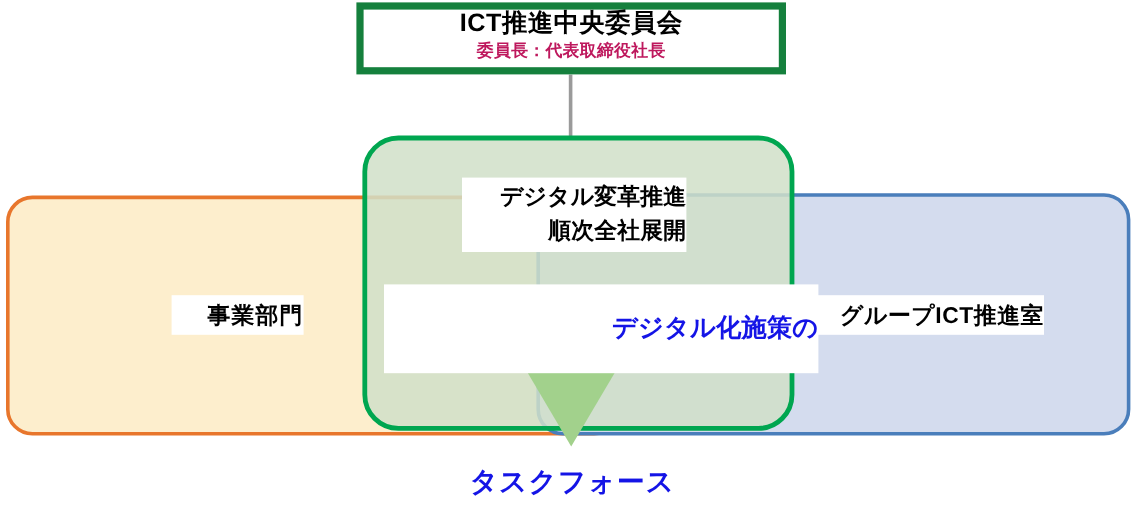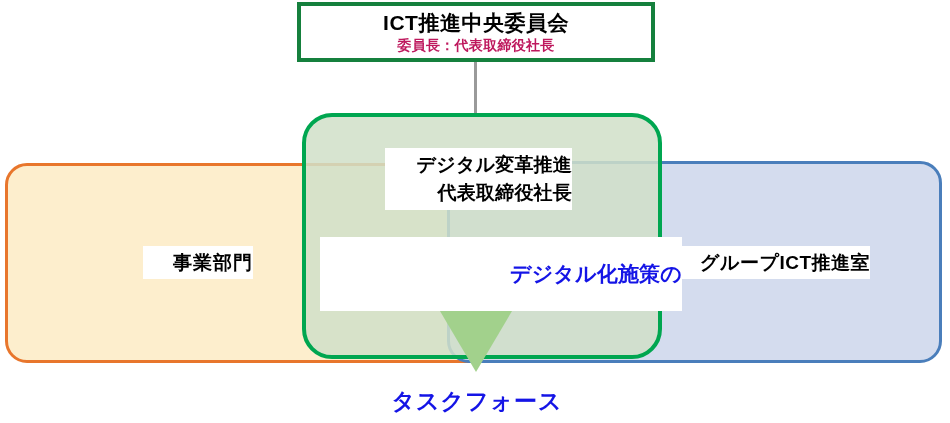--- a/index.html
+++ b/index.html
@@ -19,26 +19,26 @@
   }
 
   
   .committee-box {
     position: absolute;
     left: 297px;
     top: 2px;
     width: 358px;
     height: 60px;
     box-sizing: border-box;
-    border: 4px solid #15803d;
+    border: 6px solid #15803d;
     background: #ffffff;
     display: flex;
     flex-direction: column;
     align-items: center;
-    justify-content: center;
+    justify-content: flex-start;
     z-index: 40;
   }
   .committee-title {
     font-size: 21px;
     font-weight: bold;
     color: #000000;
     line-height: 1.12;
     letter-spacing: 0.5px;
   }
   .committee-sub {
@@ -220,21 +220,21 @@
   <div class="label-plate ict-label">
     <span class="txt">グループICT推進室</span>
   </div>
 
   <div class="label-plate division-label">
     <span class="txt">事業部門</span>
   </div>
 
   <div class="label-plate taskforce-label">
     <span class="txt">デジタル変革推進</span>
-    <span class="txt">代表取締役社長</span>
+    <span class="txt">順次全社展開</span>
   </div>
 
   <div class="label-plate measures-plate">
     <span class="txt">デジタル化施策の</span>
   </div>
 
   <div class="deploy-caption">タスクフォース</div>
 
 </div>
 

